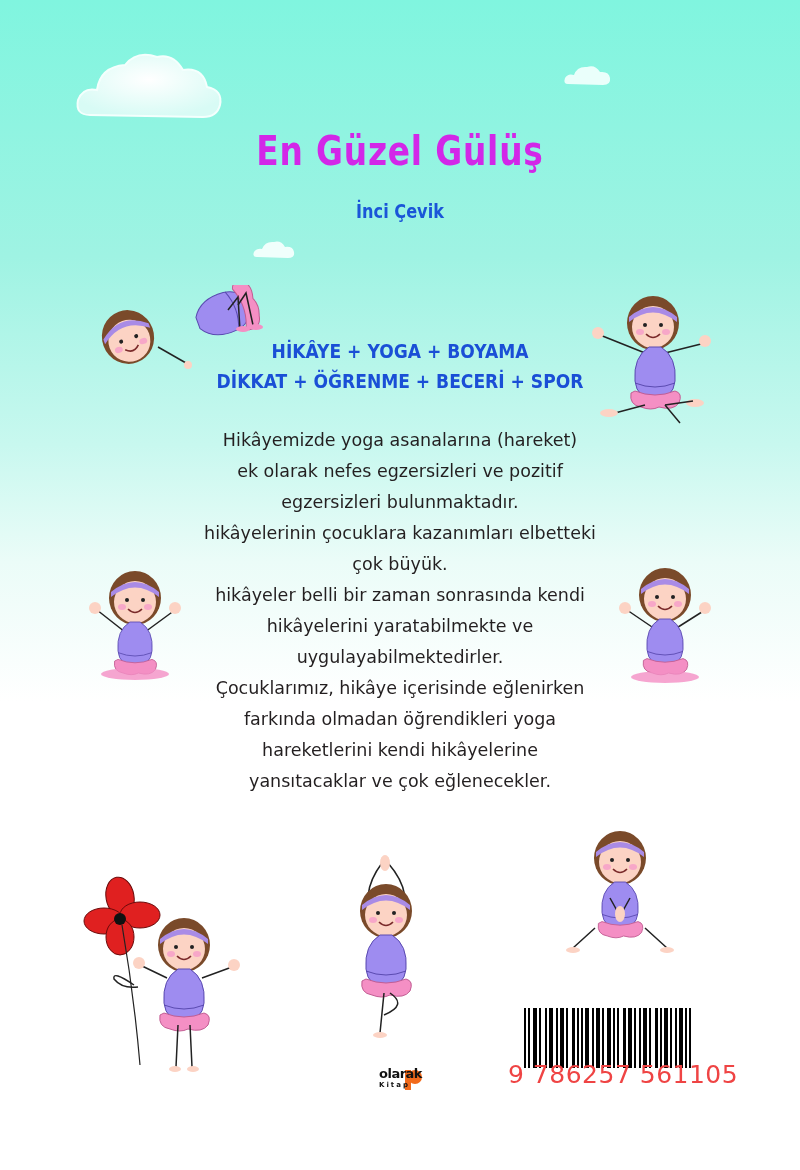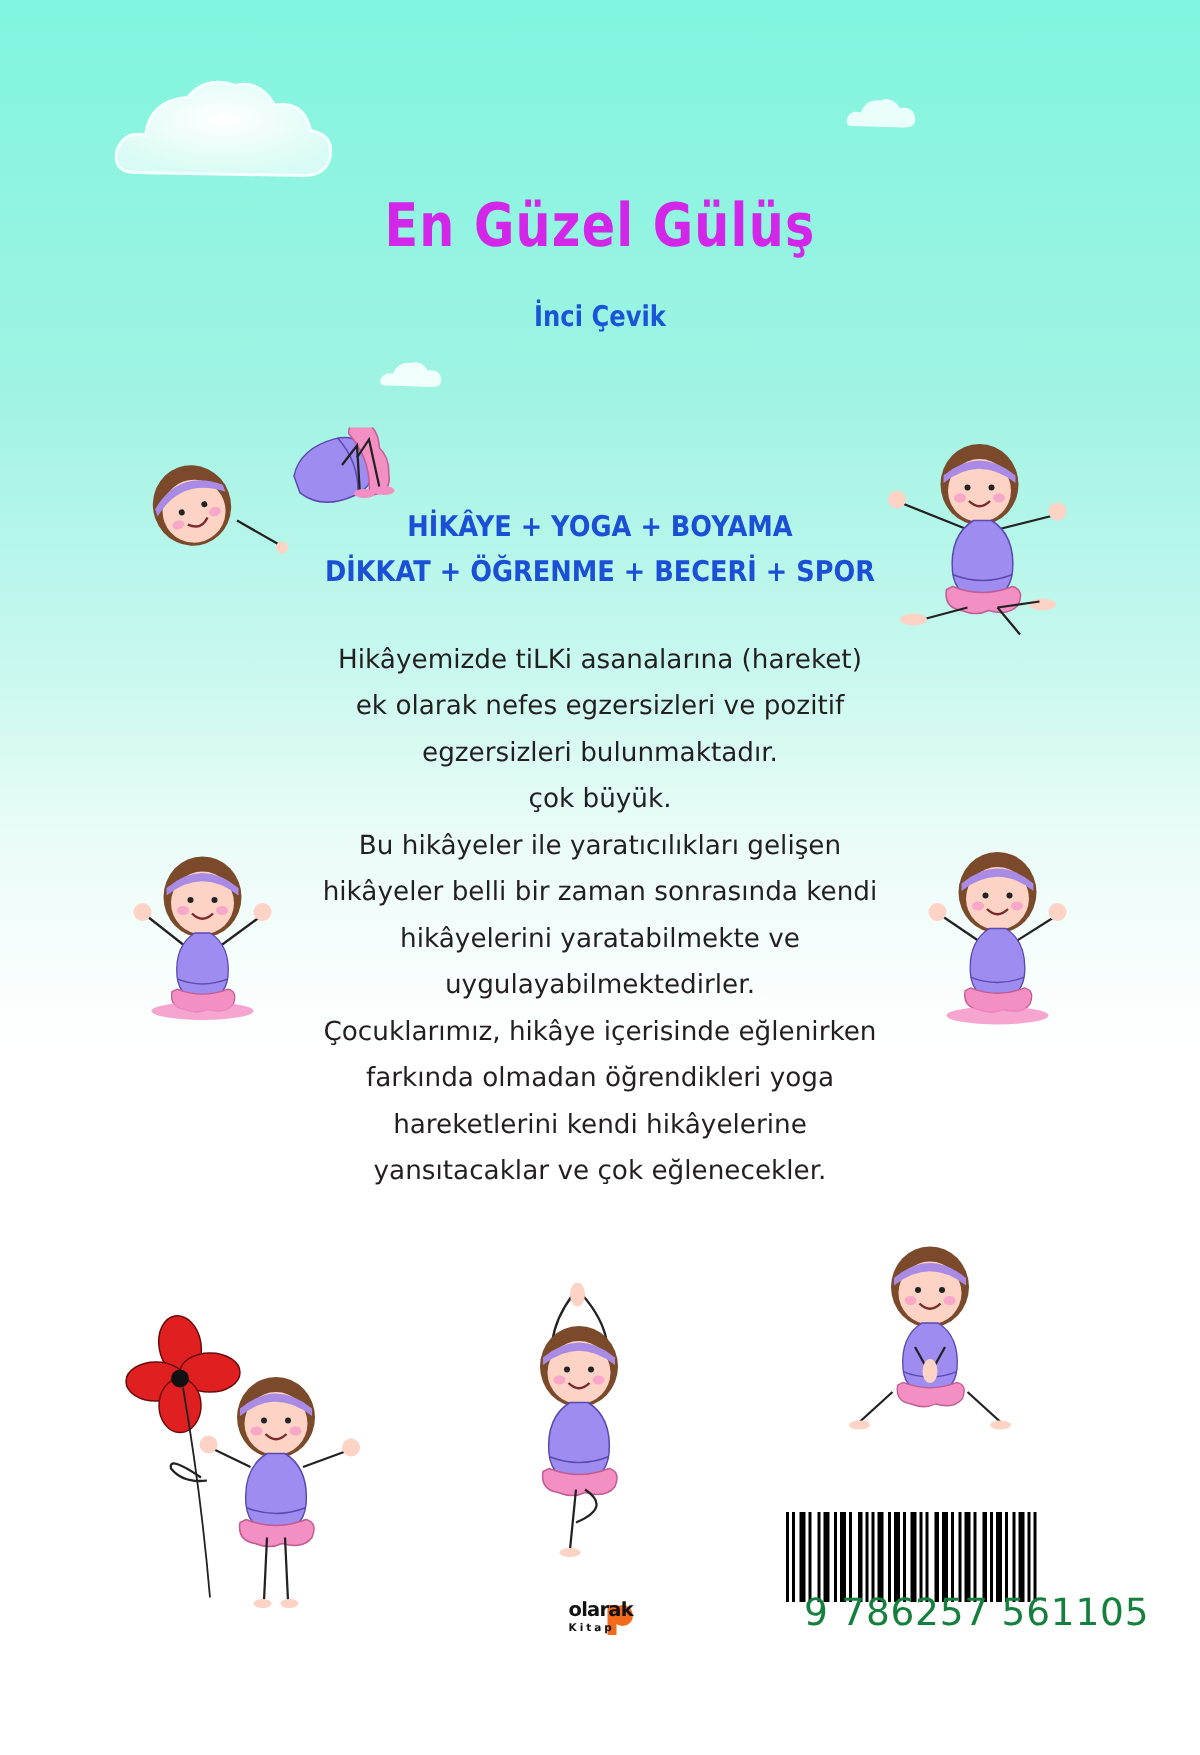--- a/index.html
+++ b/index.html
@@ -30,22 +30,22 @@
     color: #231f20;
   }
   .body-text div { white-space: nowrap; }
   .figure { position: absolute; }
   .barcode {
     position: absolute; left: 524px; top: 1008px; width: 190px; height: 60px;
     display: flex; align-items: stretch;
   }
   .barcode span { display: block; height: 100%; }
   .isbn {
-    position: absolute; left: 536px; top: 1060px; width: 210px;
-    font-family: "DejaVu Sans", sans-serif; font-size: 25px; color: #15803d;
+    position: absolute; left: 508px; top: 1060px; width: 210px;
+    font-family: "DejaVu Sans", sans-serif; font-size: 25px; color: #ef4444;
     letter-spacing: 0.5px; white-space: pre;
   }
   .publisher {
     position: absolute; left: 377px; top: 1066px; width: 50px; height: 28px;
     font-family: "DejaVu Sans", sans-serif;
   }
 </style>
 </head>
 <body>
 
@@ -65,25 +65,25 @@
   <path d="M5 19 Q0 19 2 14 Q5 10 10 11 Q13 3 22 4 Q29 2 33 9 Q41 8 42 14 Q43 20 36 20 Z" fill="#f0fffc"></path>
 </svg>
 
 <div class="title" style="color:#d227e8">En Güzel Gülüş</div>
 <div class="author" style="color:#1a55d8">İnci Çevik</div>
 
 <div class="tagline" style="top:340px;color:#1a4fd6">HİKÂYE + YOGA + BOYAMA</div>
 <div class="tagline" style="top:370px;color:#1a4fd6">DİKKAT + ÖĞRENME + BECERİ + SPOR</div>
 
 <div class="body-text">
-  <div>Hikâyemizde tiLKi asanalarına (hareket)</div>
+  <div>Hikâyemizde yoga asanalarına (hareket)</div>
   <div>ek olarak nefes egzersizleri ve pozitif</div>
   <div>egzersizleri  bulunmaktadır.</div>
+  <div>hikâyelerinin çocuklara kazanımları elbetteki</div>
   <div>çok büyük.</div>
-  <div>Bu hikâyeler ile yaratıcılıkları gelişen</div>
   <div>hikâyeler belli bir zaman sonrasında kendi</div>
   <div>hikâyelerini yaratabilmekte ve</div>
   <div>uygulayabilmektedirler.</div>
   <div>Çocuklarımız, hikâye içerisinde eğlenirken</div>
   <div>farkında olmadan öğrendikleri yoga</div>
   <div>hareketlerini kendi hikâyelerine</div>
   <div>yansıtacaklar ve çok eğlenecekler.</div>
 </div>
 
 <svg width="0" height="0" style="position:absolute">

